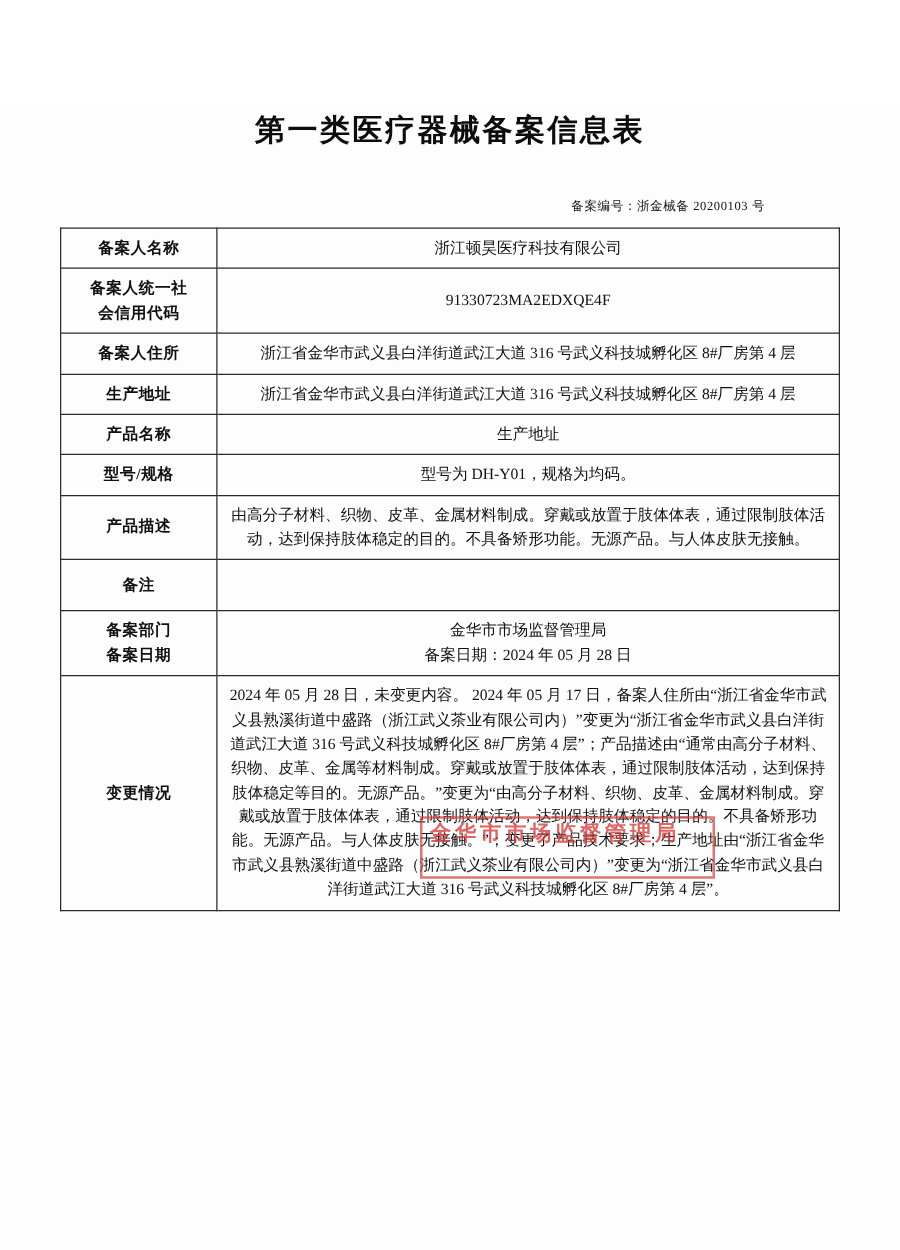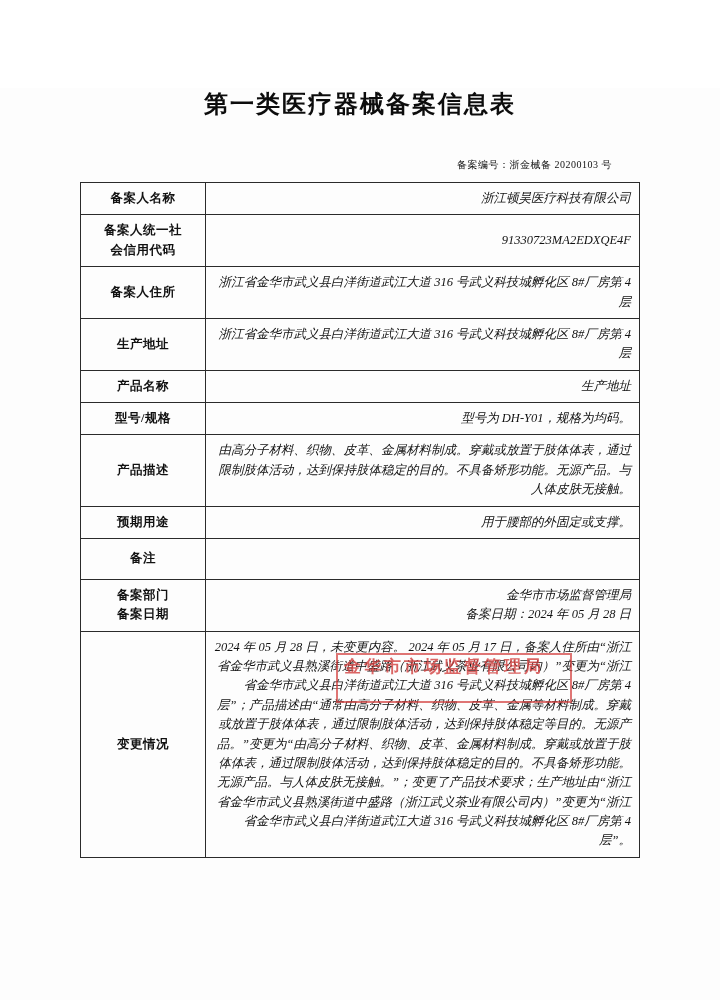--- a/index.html
+++ b/index.html
@@ -36,43 +36,42 @@
     text-align: right;
     font-size: 10px;
     margin-top: 38px;
     margin-right: 108px;
     color: #111;
     letter-spacing: 0.5px;
   }
   table.info {
     border-collapse: collapse;
     margin: 10px auto 0 auto;
-    width: 560px;
+    width: 624px;
     table-layout: fixed;
   }
   table.info td {
     border: 1px solid #2b2b2b;
     padding: 6px 8px;
     font-size: 12.5px;
     line-height: 1.55;
     vertical-align: middle;
     word-break: break-all;
   }
   td.label {
     width: 108px;
     text-align: center;
     font-weight: bold;
     font-size: 13px;
     letter-spacing: 0.5px;
     vertical-align: middle;
   }
   td.value {
-    text-align: right;
+    text-align: center;
     vertical-align: middle;
-    font-style: italic;
   }
   td.value.top {
     vertical-align: top;
   }
   .val-line { display: block; }
   .empty-cell { height: 28px; }
   .change-cell {
     font-size: 12.3px;
     line-height: 1.62;
     text-align: justify;
@@ -163,24 +162,20 @@
       </tr>
       <tr>
         <td class="label">型号/规格</td>
         <td class="value">型号为 DH-Y01，规格为均码。</td>
       </tr>
       <tr>
         <td class="label">产品描述</td>
         <td class="value">由高分子材料、织物、皮革、金属材料制成。穿戴或放置于肢体体表，通过限制肢体活动，达到保持肢体稳定的目的。不具备矫形功能。无源产品。与人体皮肤无接触。</td>
       </tr>
       <tr>
-        <td class="label">预期用途</td>
-        <td class="value">用于腰部的外固定或支撑。</td>
-      </tr>
-      <tr>
         <td class="label">备注</td>
         <td class="value empty-cell"></td>
       </tr>
       <tr>
         <td class="label">
           <span class="val-line">备案部门</span>
           <span class="val-line">备案日期</span>
         </td>
         <td class="value">
           <span class="val-line">金华市市场监督管理局</span>

